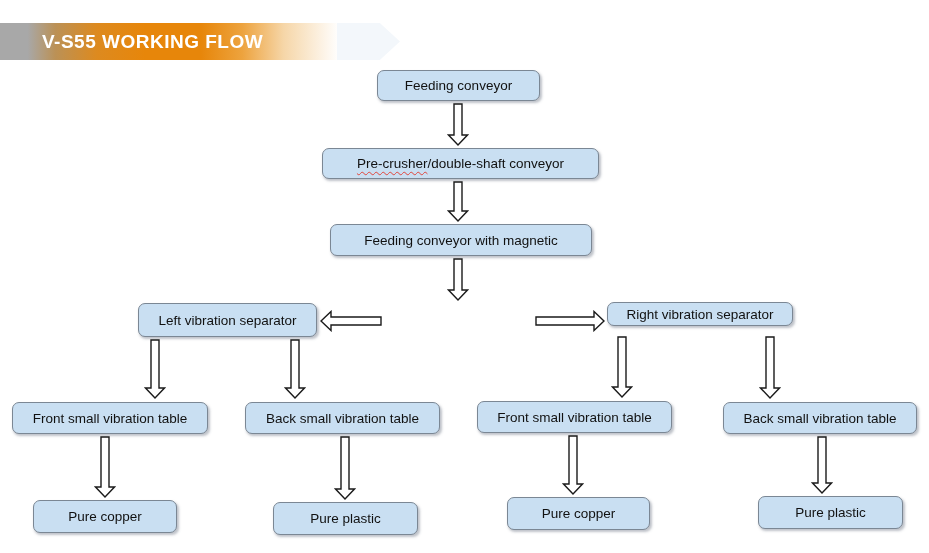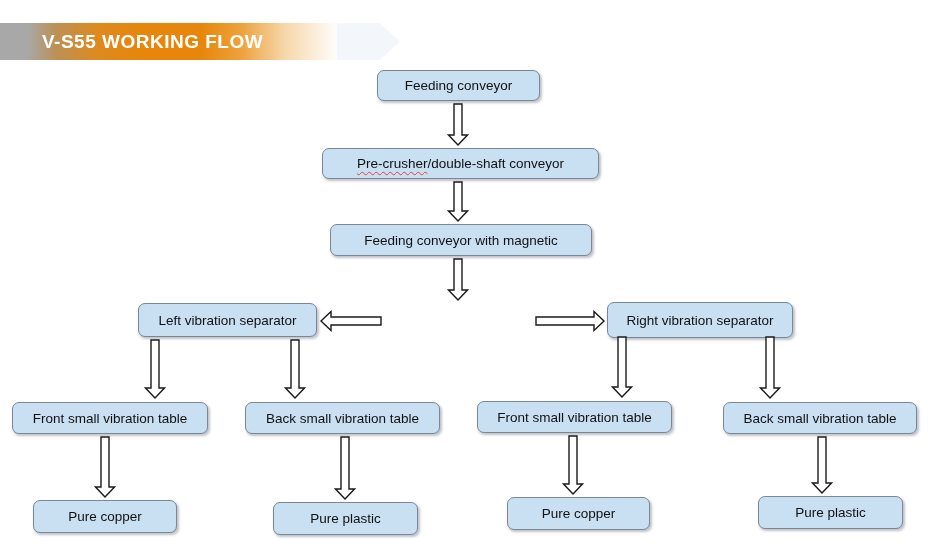--- a/index.html
+++ b/index.html
@@ -52,21 +52,21 @@
     text-underline-offset:3px;
   }
   .arrow{position:absolute;}
   .arrow polygon{fill:#ffffff;stroke:#1a1a1a;stroke-width:1.4;stroke-linejoin:miter;}
   
   #n0{left:377px;top:70px;width:163px;height:31px;}
   #n1{left:322px;top:148px;width:277px;height:31px;}
   #n2{left:330px;top:224px;width:262px;height:32px;}
   #n3{left:138px;top:303px;width:179px;height:34px;}
   #n4{left:383px;top:303px;width:150px;height:32px;}
-  #n5{left:607px;top:302px;width:186px;height:36px;}
+  #n5{left:607px;top:302px;width:186px;height:24px;}
   #n6{left:12px;top:402px;width:196px;height:32px;}
   #n7{left:245px;top:402px;width:195px;height:32px;}
   #n8{left:477px;top:401px;width:195px;height:32px;}
   #n9{left:723px;top:402px;width:194px;height:32px;}
   #n10{left:33px;top:500px;width:144px;height:33px;}
   #n11{left:273px;top:502px;width:145px;height:33px;}
   #n12{left:507px;top:497px;width:143px;height:33px;}
   #n13{left:758px;top:496px;width:145px;height:33px;}
 </style>
 </head>

